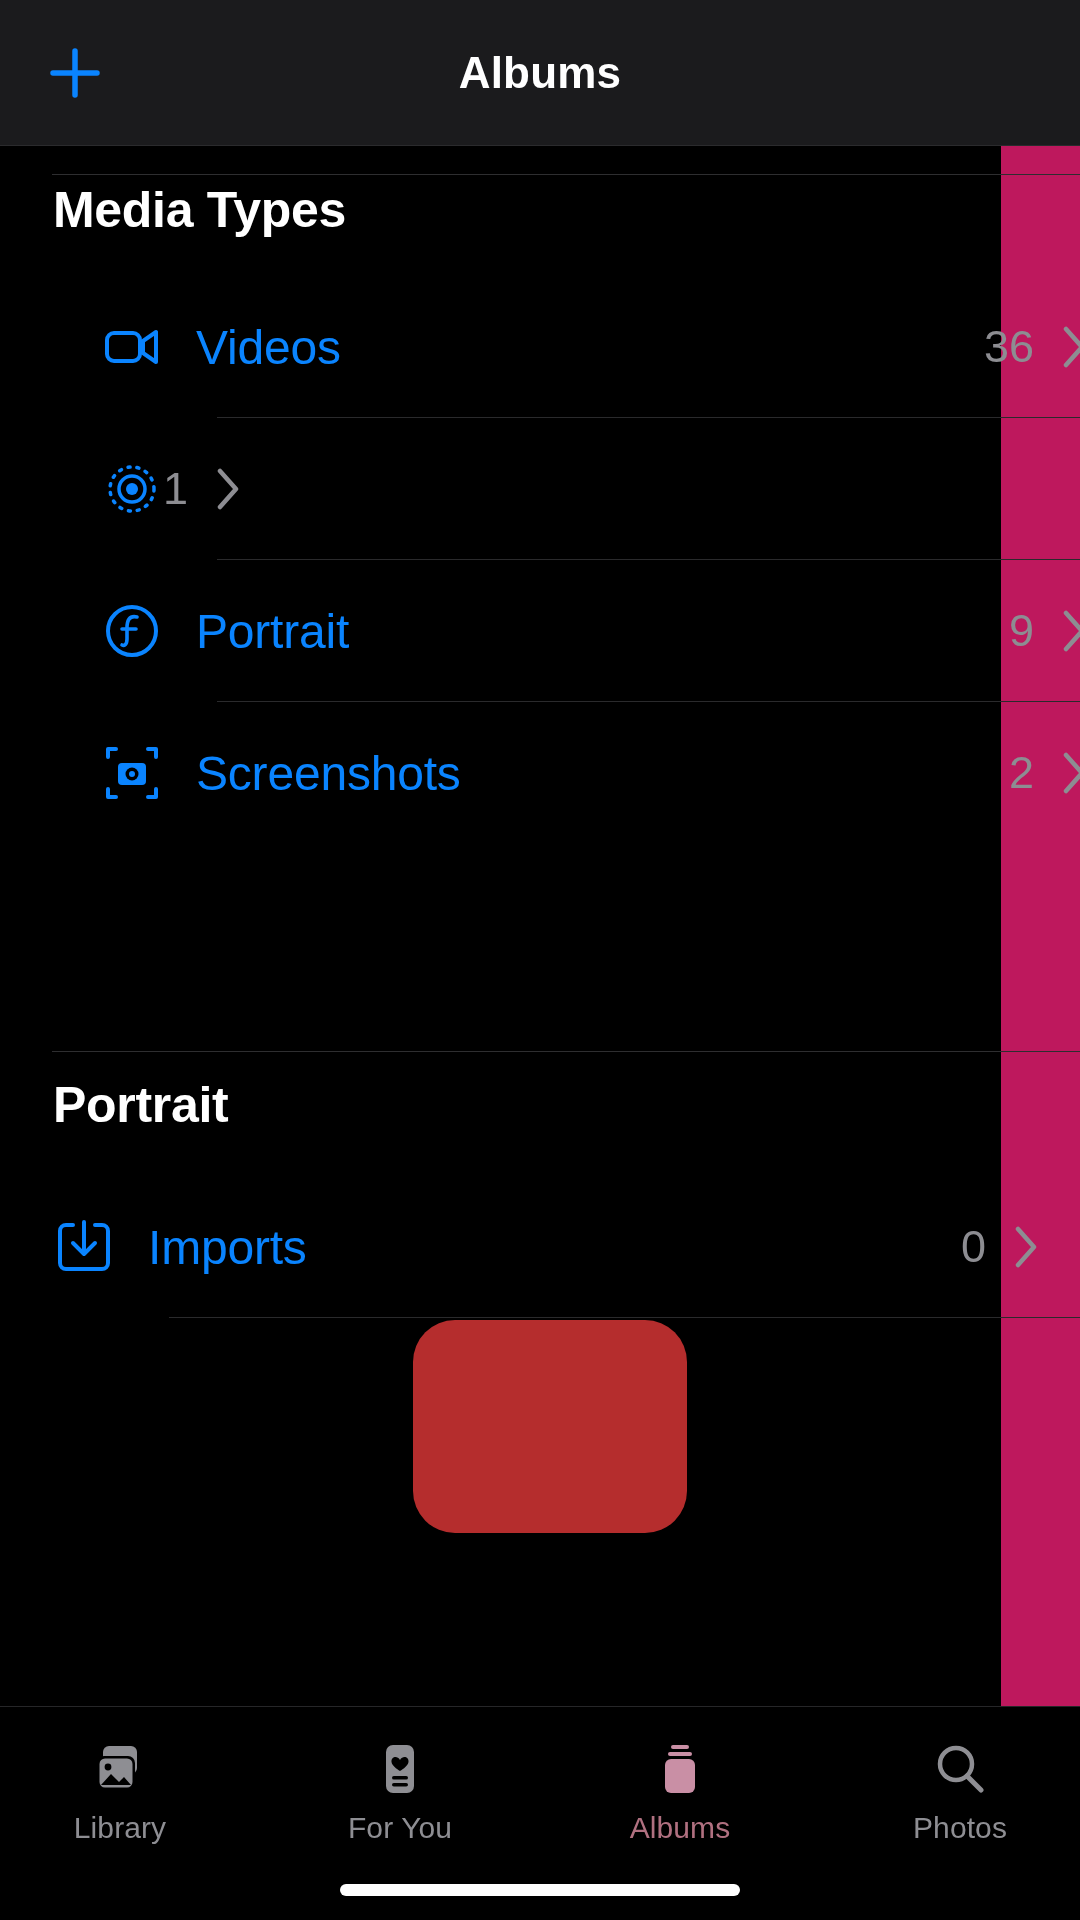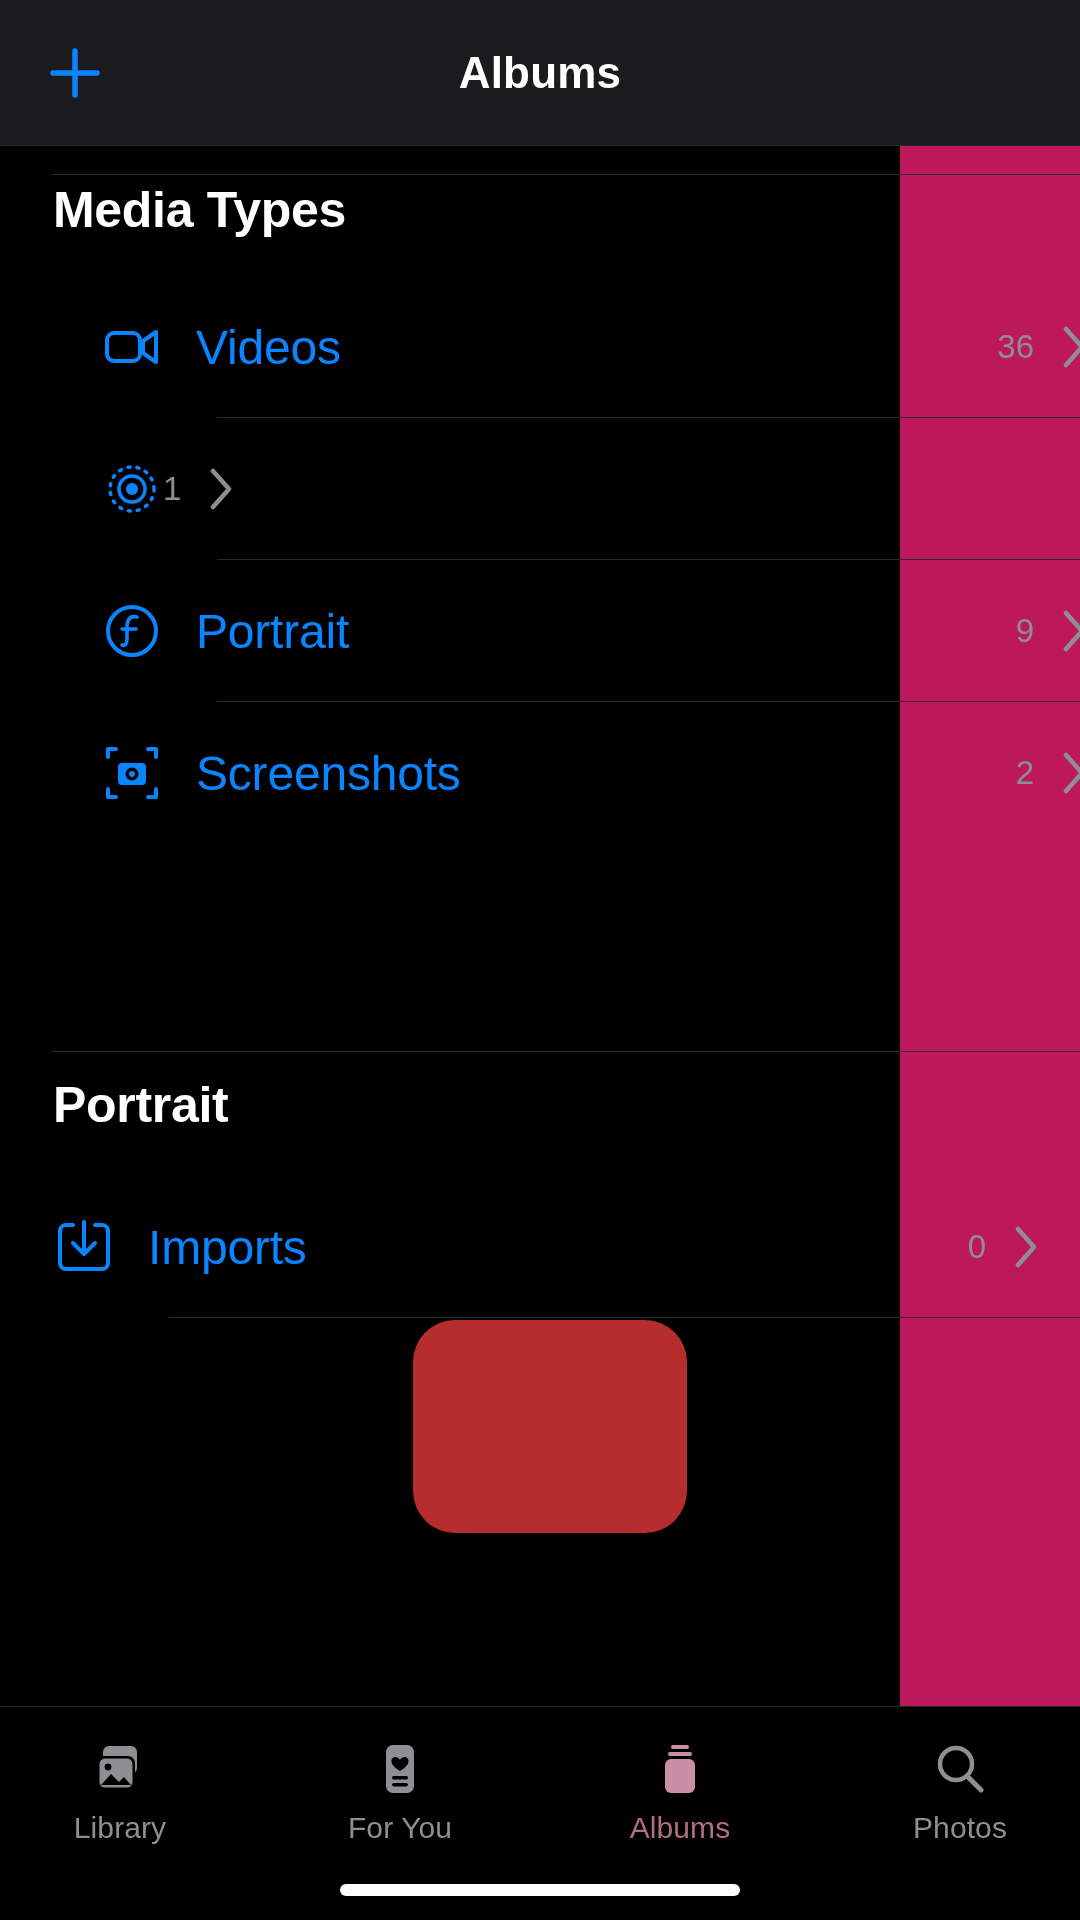--- a/index.html
+++ b/index.html
@@ -36,21 +36,21 @@
     display:flex; align-items:center; justify-content:center;
     color:#ffffff;
     font-size:44px;
     font-weight:bold;
     letter-spacing:0.2px;
   }
 
   
   .content {
     position:absolute; top:146px; left:0;
-    width:900px; height:1560px;
+    width:1001px; height:1560px;
     background:#000;
   }
   .top-rule {
     position:absolute; top:28px; left:52px;
     width:1028px; height:1px;
     background:#2e2e30;
   }
 
   .section-title {
     color:#ffffff;
@@ -90,21 +90,21 @@
   .row-label {
     margin-left:33px;
     color:#0a84ff;
     font-size:48px;
     letter-spacing:-0.2px;
     flex:1 1 auto;
     white-space:nowrap;
   }
   .row-count {
     color:#8d8d92;
-    font-size:33px;
+    font-size:45px;
     margin-right:26px;
   }
   .row-chevron {
     width:28px; height:46px;
     display:flex; align-items:center; justify-content:center;
   }
   .row-sep {
     position:absolute;
     left:169px; right:0; bottom:0;
     height:1px;

